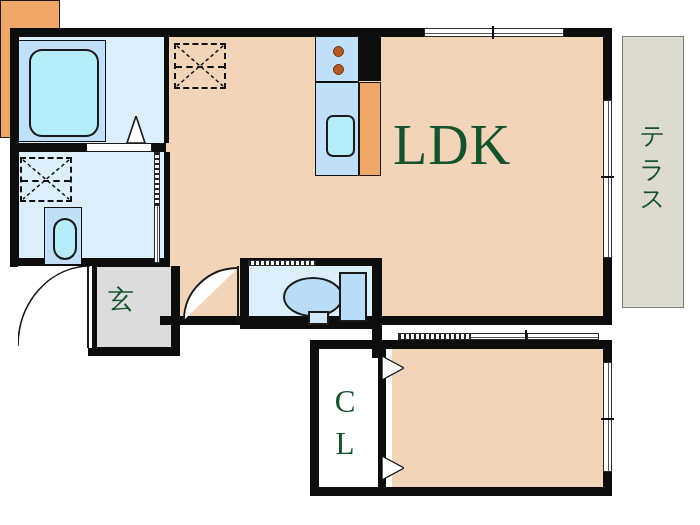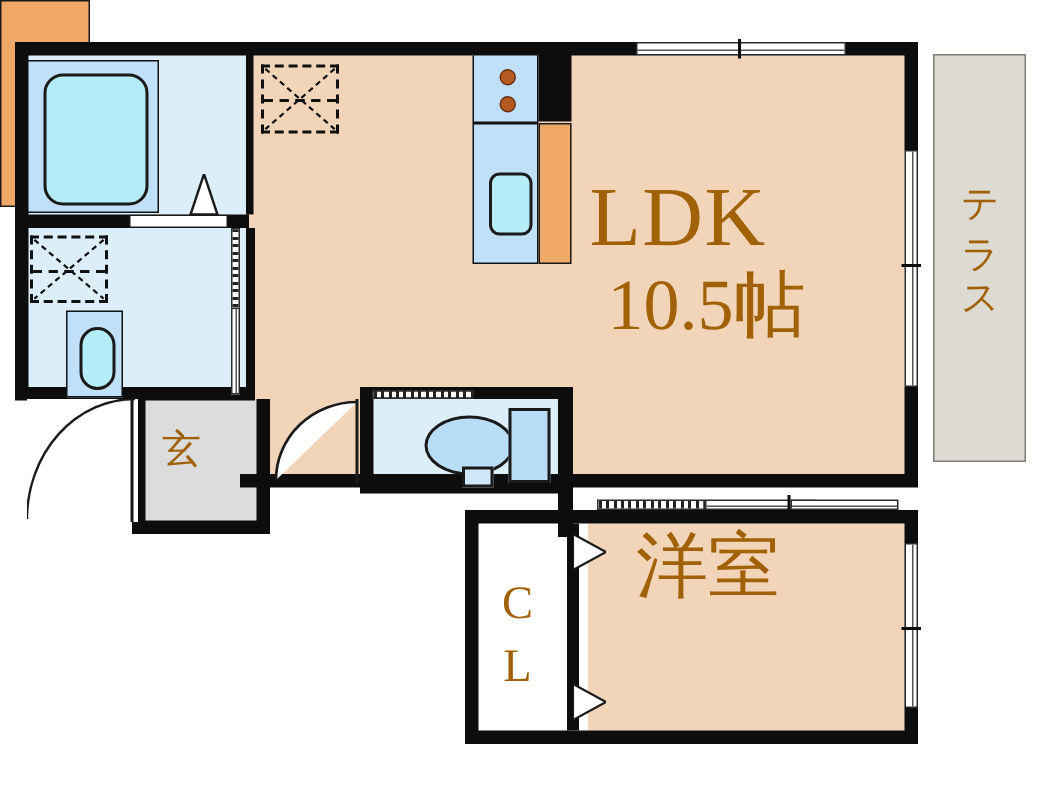--- a/index.html
+++ b/index.html
@@ -9,21 +9,21 @@
   
   .wall{position:absolute;background:#0d0d0d;}
   .room{position:absolute;}
   .ldk-fill{background:#f2d5b8;}
   .wet-fill{background:#ddeefb;}
   .gray-fill{background:#dcdcdc;}
   .terrace-fill{background:#dddad2;border:1px solid #7d7d75;box-sizing:border-box;}
   .orange-fill{background:#efa868;border:1px solid #1a1a1a;box-sizing:border-box;}
 
   
-  .label{position:absolute;color:#a16207;line-height:1;white-space:nowrap;}
+  .label{position:absolute;color:#14532d;line-height:1;white-space:nowrap;}
   #ldk-label{left:393px;top:117px;font-size:56px;letter-spacing:1px;}
   #ldk-area{left:405px;top:180px;font-size:48px;}
   #youshitsu-label{left:424px;top:354px;font-size:48px;}
   #youshitsu-area{left:436px;top:410px;font-size:46px;}
   #genkan-label{left:108px;top:287px;font-size:26px;}
   #terrace-label{left:640px;top:110px;font-size:25px;writing-mode:vertical-rl;text-orientation:upright;letter-spacing:4px;}
   #cl-label{left:331px;top:381px;font-size:31px;text-align:center;width:28px;line-height:1.35;}
 
   
   .fixture{position:absolute;box-sizing:border-box;}
@@ -182,23 +182,21 @@
 
   <div class="hatch-h" style="left:398px;top:333px;width:72px;height:7px;"></div>
   <div class="slide slide-h" style="left:470px;top:333px;width:74px;height:7px;"></div>
   <div class="slide slide-h" style="left:527px;top:333px;width:72px;height:7px;"></div>
   <div class="wall" style="left:525px;top:330px;width:2px;height:13px;"></div>
 
   <div class="slide slide-v" style="left:603px;top:362px;width:9px;height:110px;"></div>
   <div class="wall" style="left:601px;top:418px;width:13px;height:2px;"></div>
 
   <div class="label" id="ldk-label">LDK</div>
-  <div class="label" id="ldk-area">10.5帖</div>
-
-  <div class="label" id="youshitsu-label">洋室</div>
+
 
   <div class="label" id="genkan-label">玄</div>
 
   <div class="label" id="terrace-label">テラス</div>
 
   <div class="label" id="cl-label"><span>C</span><br><span>L</span></div>
 
 </div>
 
 </body></html>

